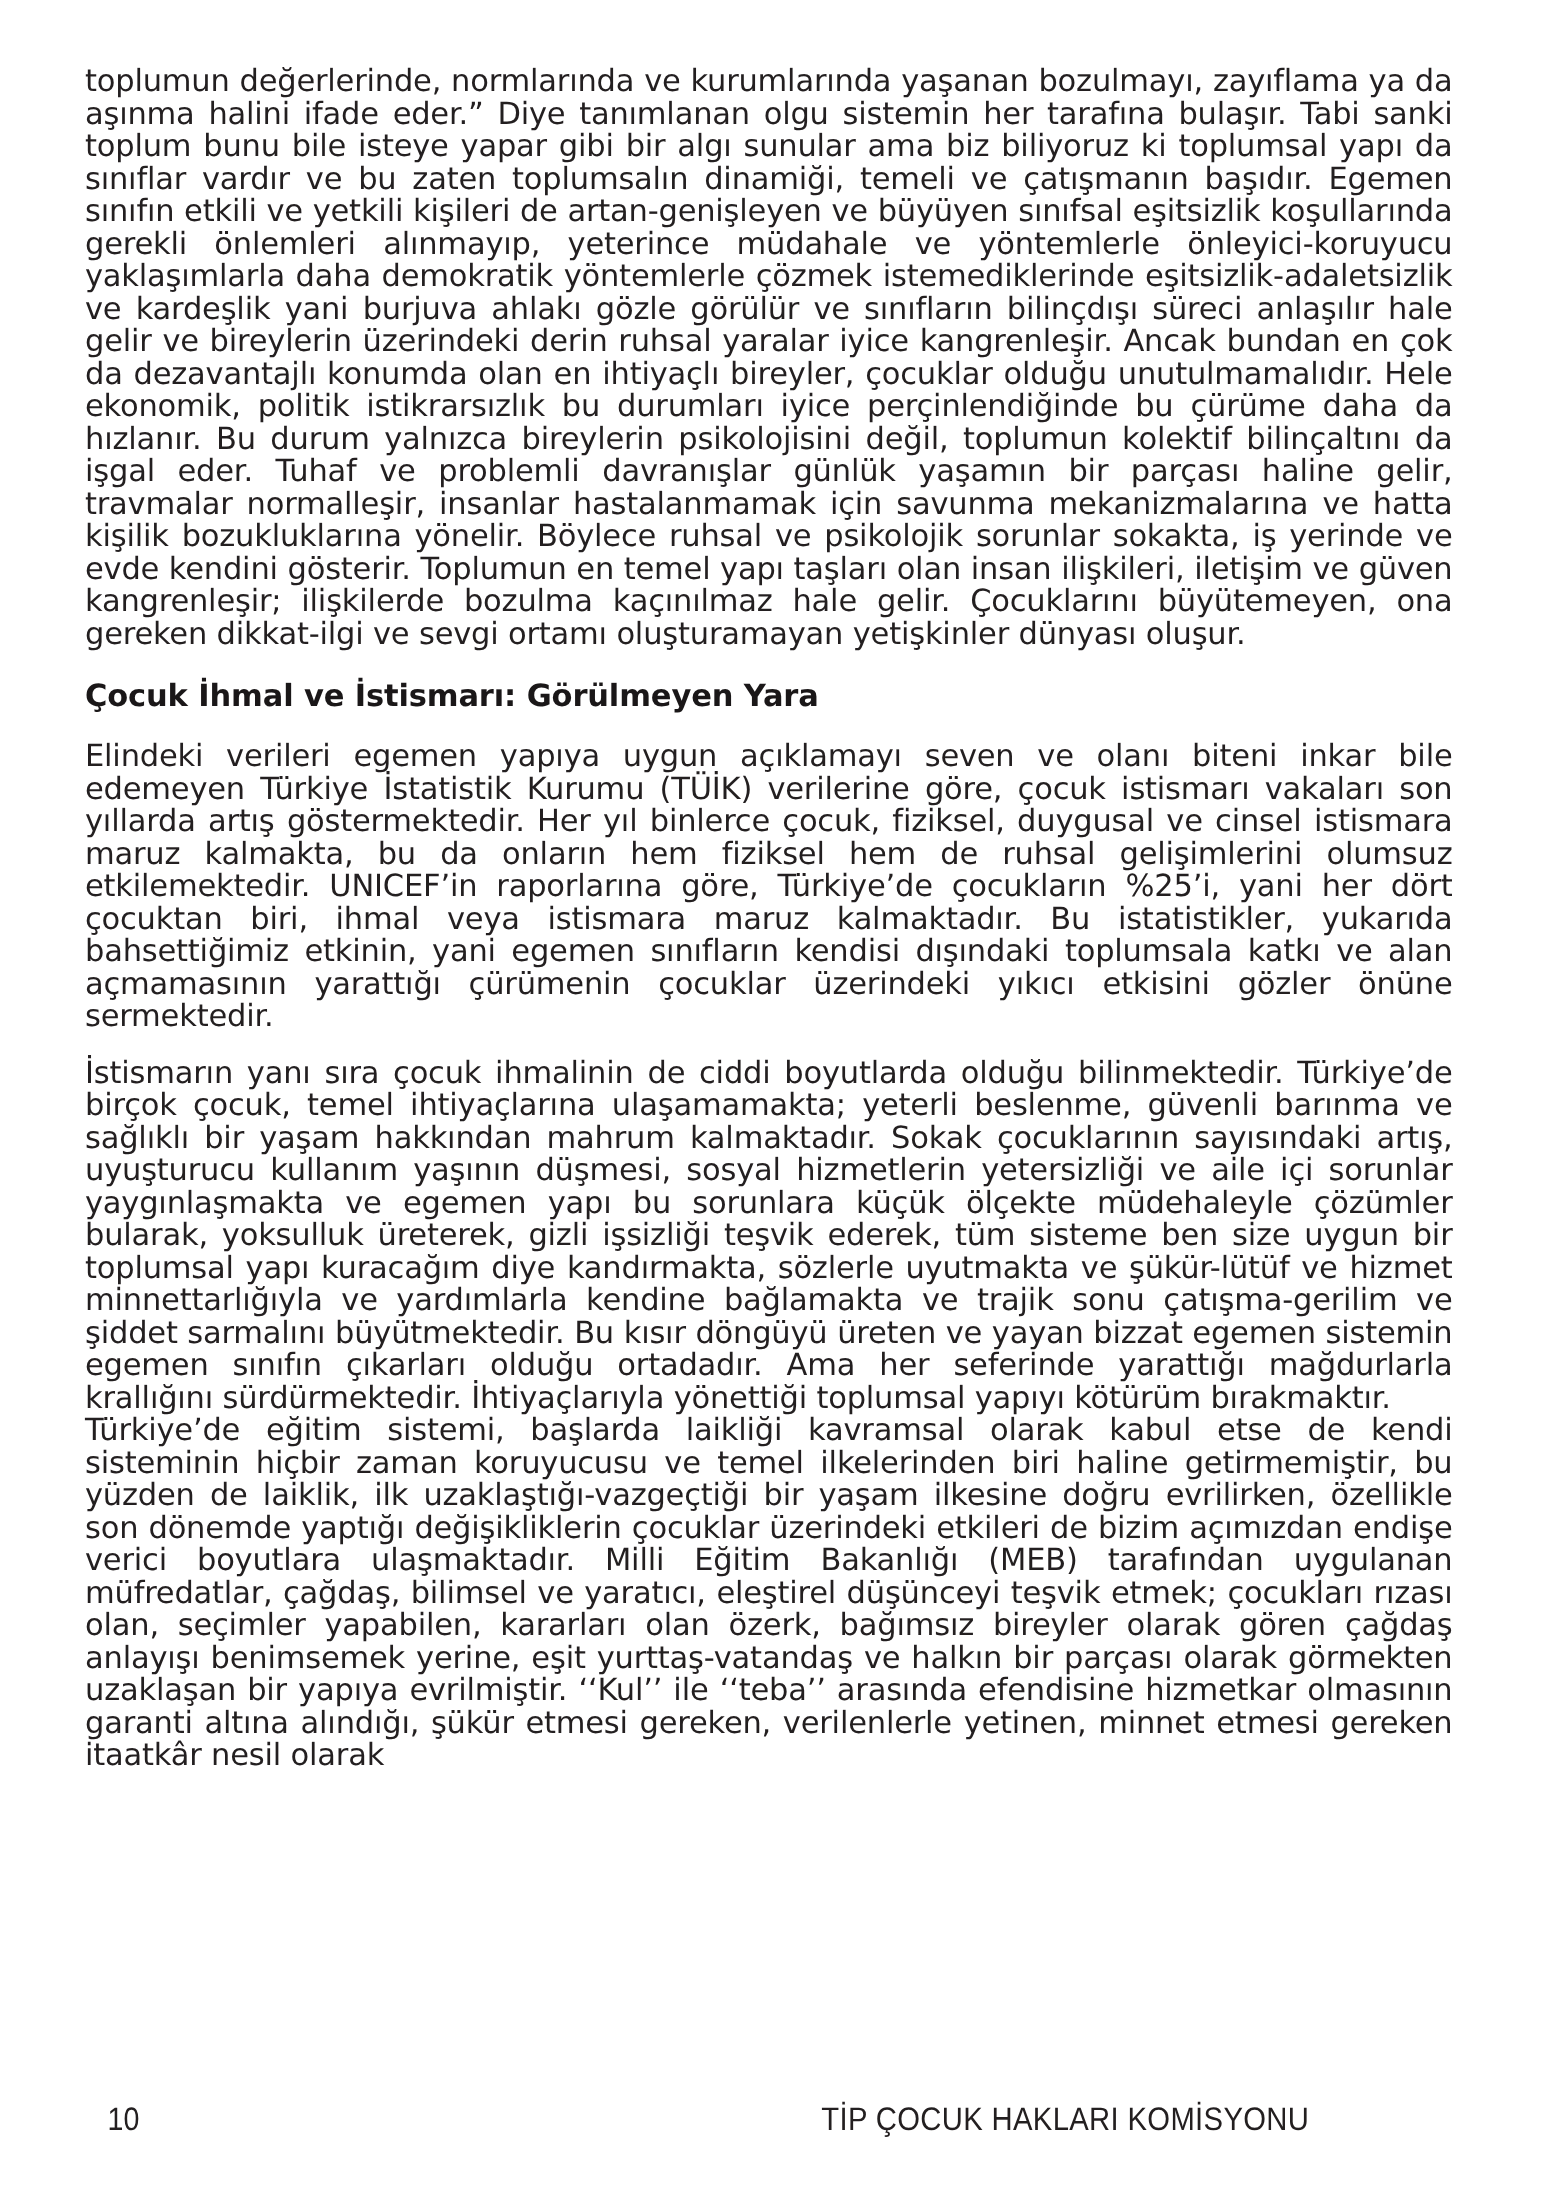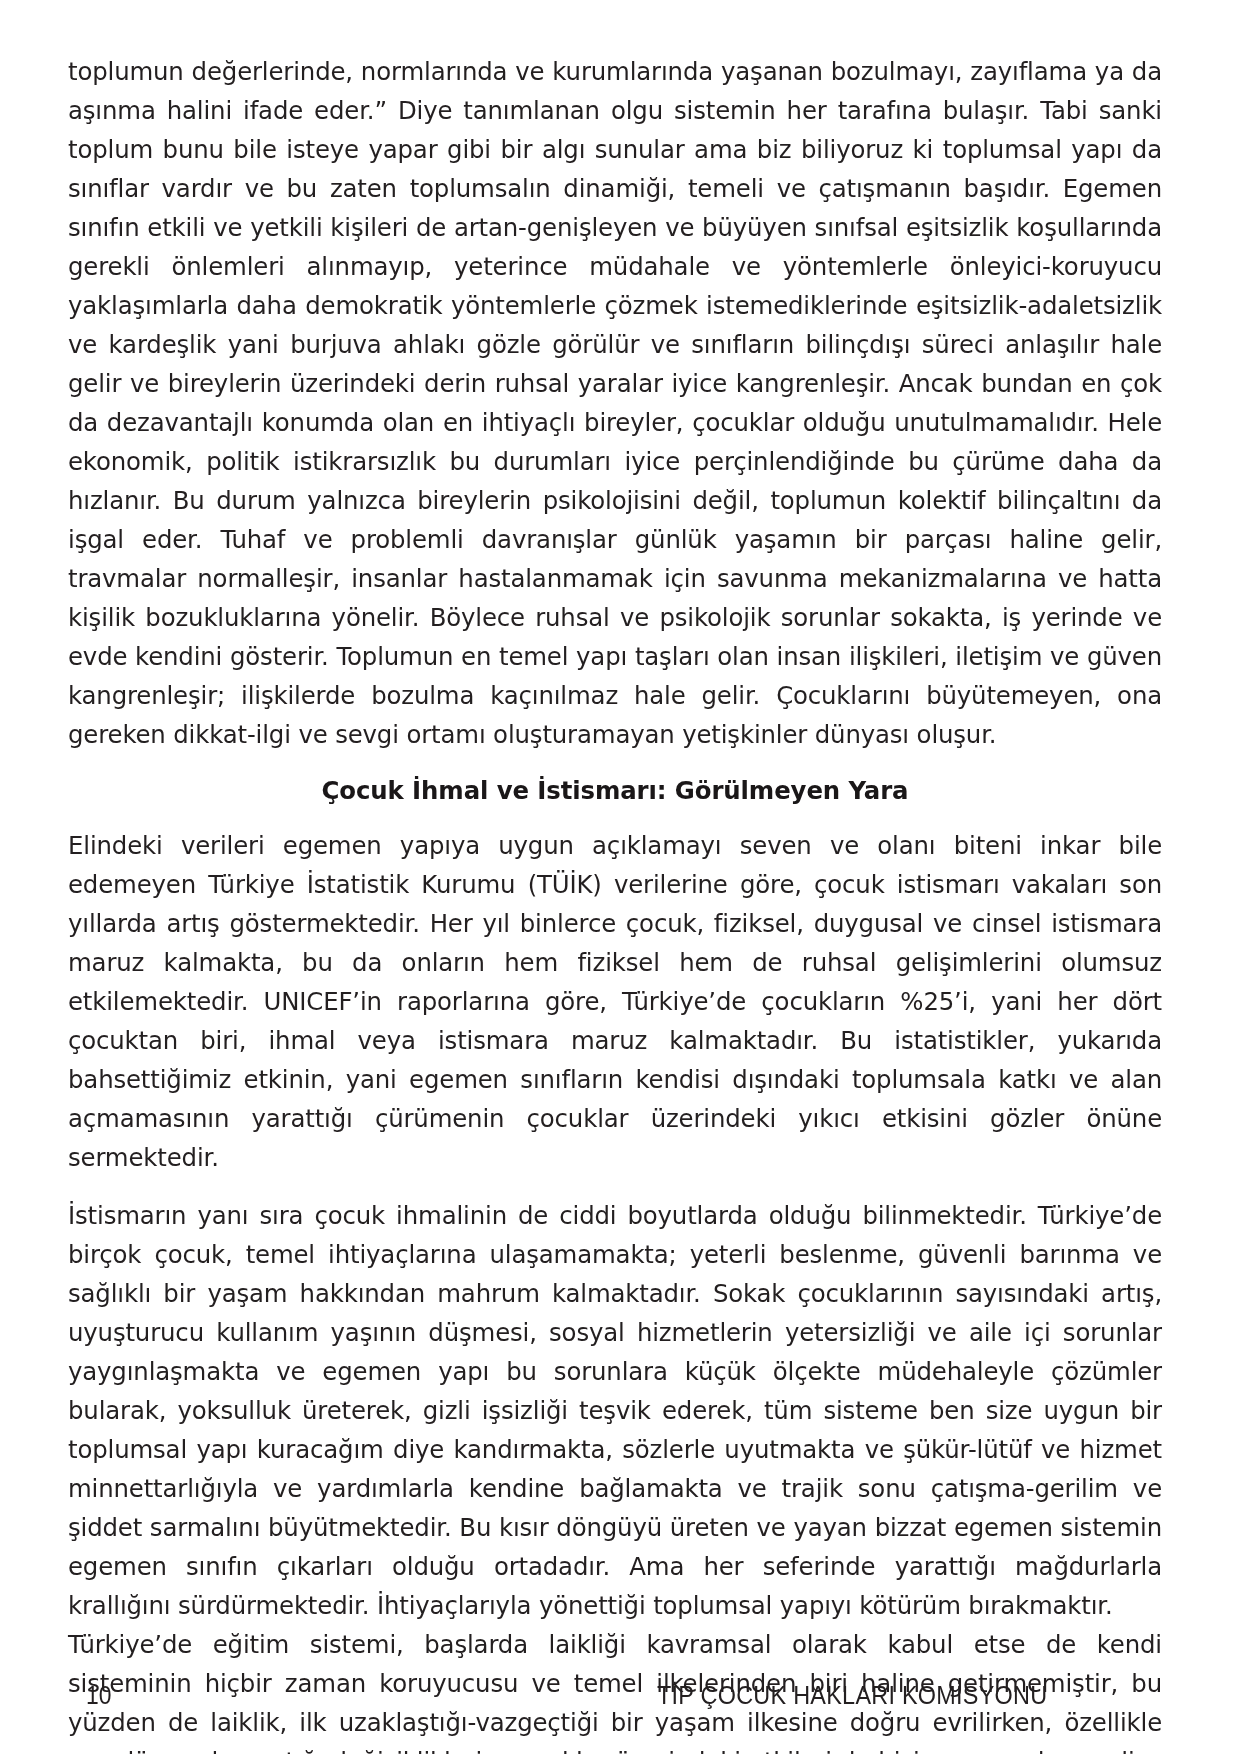--- a/index.html
+++ b/index.html
@@ -27,39 +27,39 @@
     position: absolute;
     left: 68px;
     top: 52px;
     width: 1094px;
   }
   p.body-par {
     margin: 0 0 0 0;
     text-align: justify;
     text-justify: inter-word;
     font-size: 24.4px;
-    line-height: 39px;
+    line-height: 26px;
     letter-spacing: -0.15px;
     word-spacing: 0px;
     color: #231f20;
     font-weight: 400;
     -webkit-font-smoothing: antialiased;
   }
   p.body-par.gap-after {
     margin-bottom: 19px;
   }
   h2.section-heading {
     margin: 0 0 0 0;
     padding: 0;
     font-size: 24.4px;
     line-height: 30.1px;
     font-weight: 700;
     letter-spacing: -0.1px;
     color: #1a1718;
-    text-align: center;
+    text-align: left;
   }
   .heading-block {
     margin-top: 22px;
     margin-bottom: 20px;
   }
   
   .footer {
     position: absolute;
     left: 0;
     top: 1680px;

